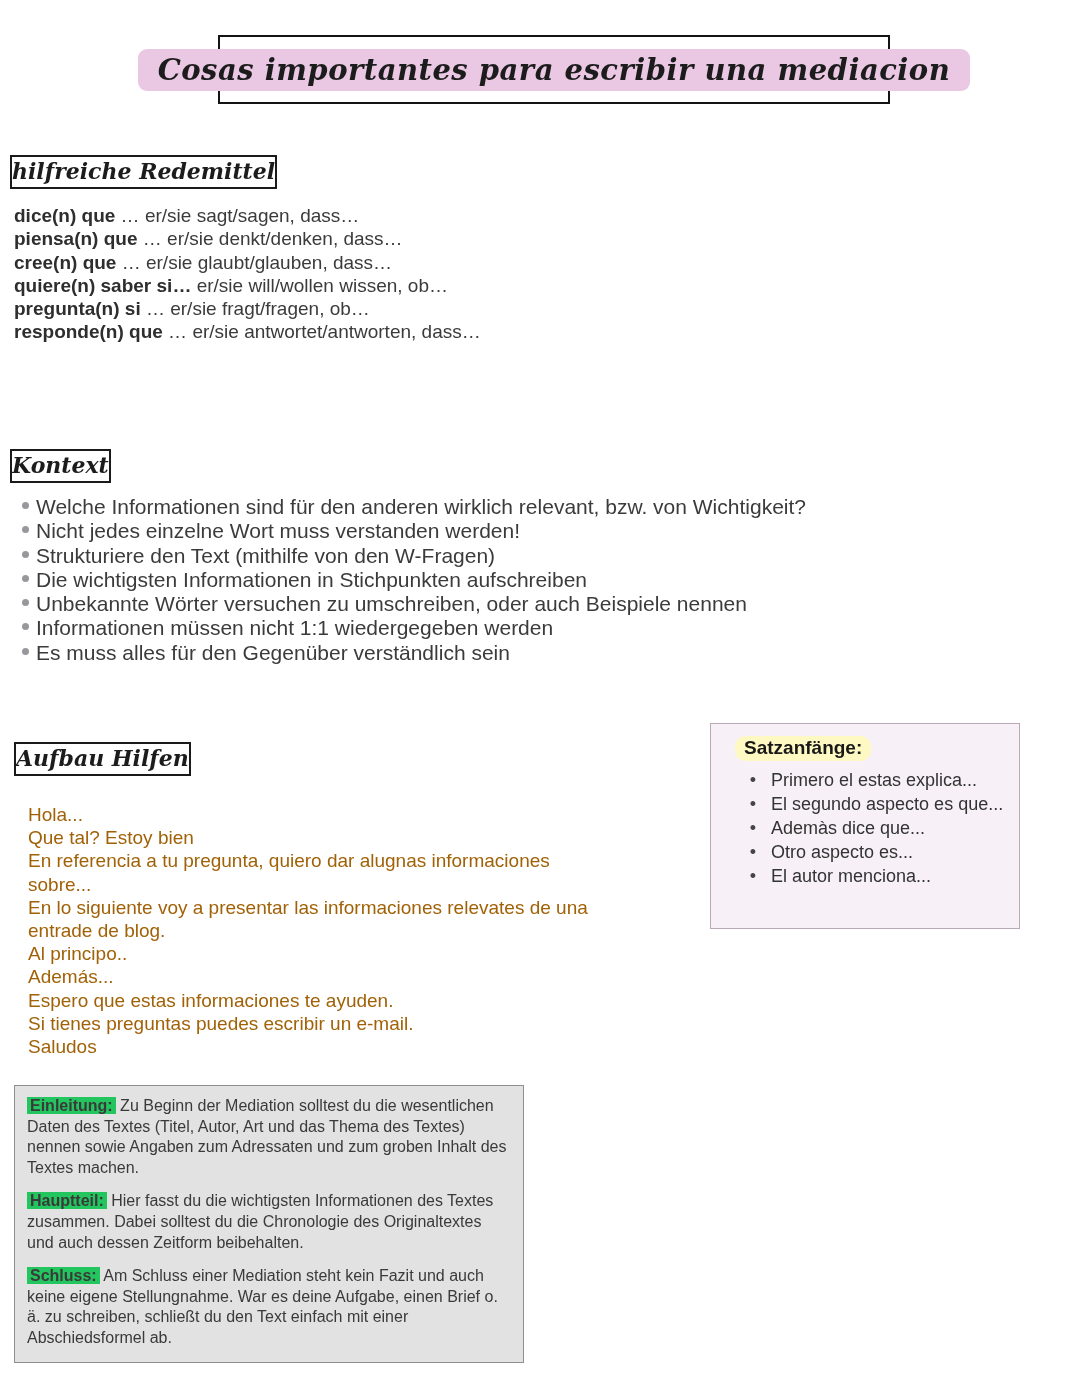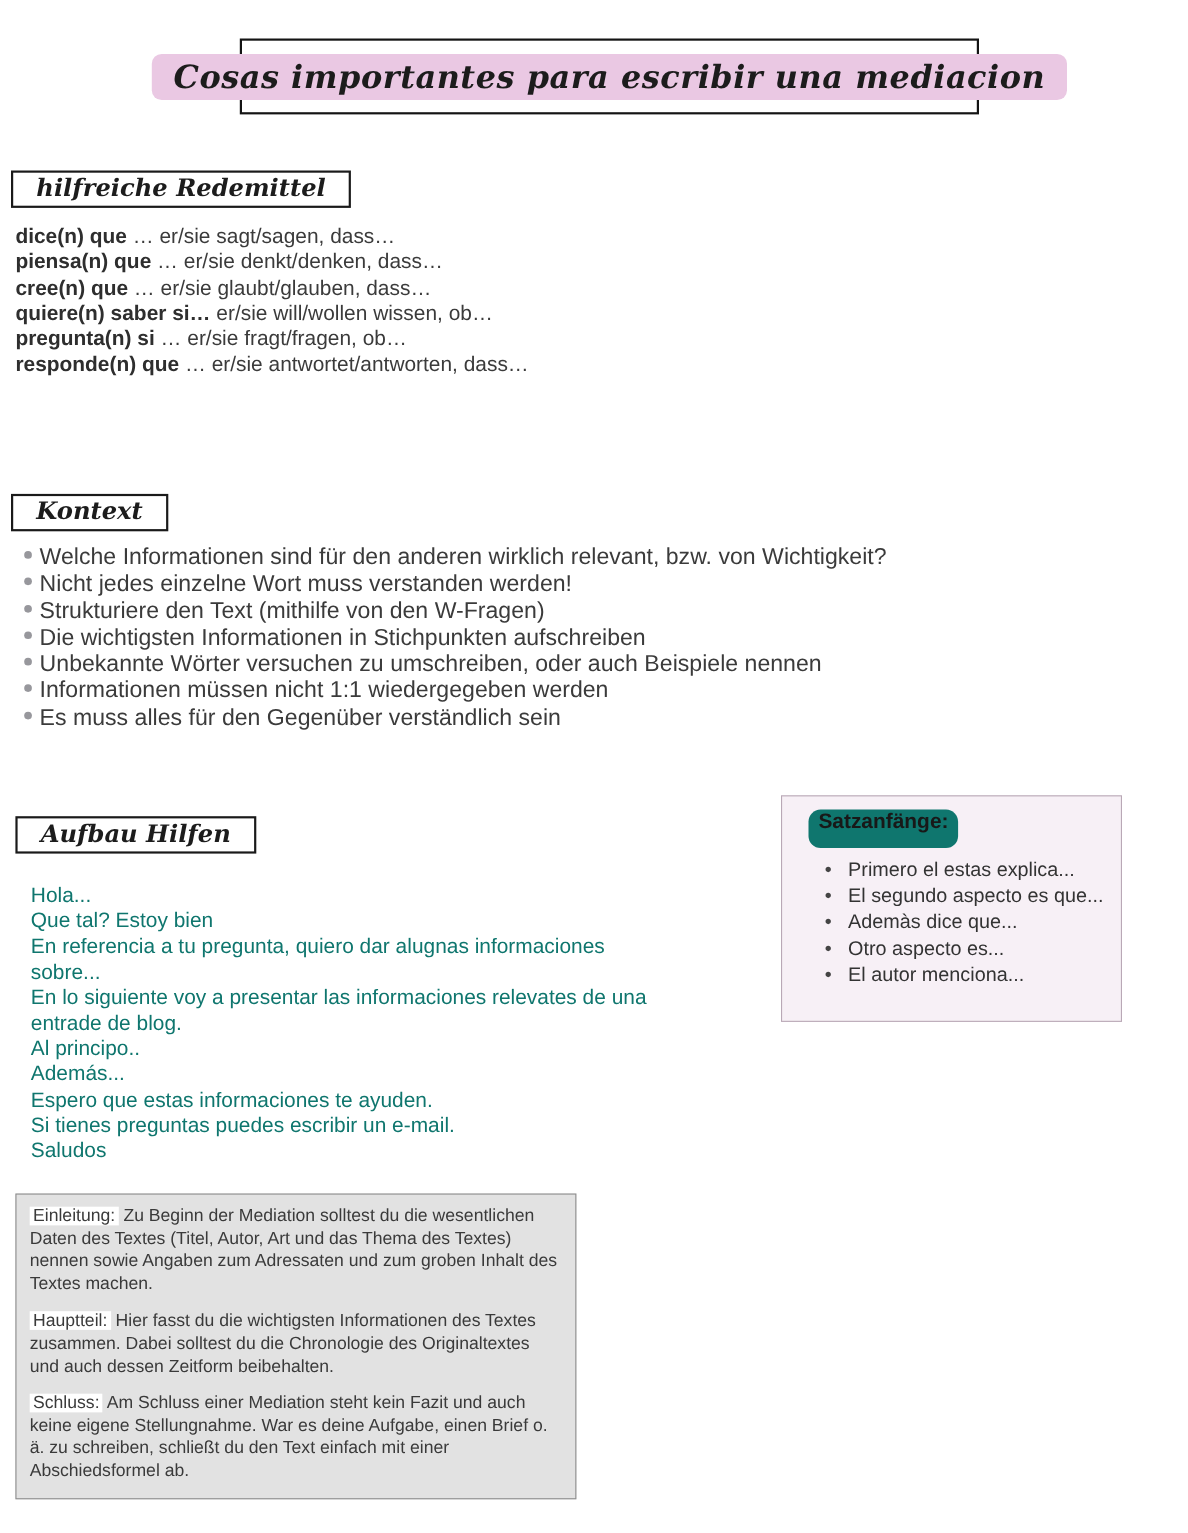--- a/index.html
+++ b/index.html
@@ -19,63 +19,63 @@
     display:flex; align-items:center; justify-content:center;
   }
   .title-text {
     font-size:29px; letter-spacing:0.5px; white-space:nowrap;
     background:#eac8e3; border-radius:9px; padding:4px 20px;
   }
 
   
   .sec-box {
     position:absolute; border:2px solid #1a1a1a; background:#ffffff;
-    padding:1px 21px 3px; font-size:22px; white-space:nowrap;
+    padding:1px 0 3px; font-size:22px; white-space:nowrap;
   }
   .pos-redemittel { left:10px;  top:155px; }
   .pos-kontext    { left:10px;  top:449px; }
   .pos-aufbau     { left:14px;  top:742px; }
 
   
   .phrases { position:absolute; left:14px; top:204px; font-size:19px; line-height:23.3px; color:#3b3b3b; }
   .phrases b { font-weight:700; color:#2e2e2e; }
 
   
   .klist { position:absolute; left:22px; top:495px; list-style:none; font-size:21px; line-height:24.3px; color:#3b3b3b; }
   .klist li { white-space:nowrap; }
   .kdot {
     display:inline-block; width:7px; height:7px; border-radius:50%;
     background:#97979c; margin-right:7px; vertical-align:5px;
   }
 
   
-  .aufbau-block { position:absolute; left:28px; top:803px; width:575px; font-size:19px; line-height:23.2px; color:#0f766e; }
+  .aufbau-block { position:absolute; left:28px; top:803px; width:575px; font-size:19px; line-height:23.2px; color:#a16207; }
 
   
   .satz-panel {
     position:absolute; left:710px; top:723px; width:310px; height:206px;
     background:#f7f0f6; border:1px solid #b9a8b6; padding:12px 6px 0 24px;
   }
   .satz-pill {
     display:inline-block; font-size:19px; font-weight:700; color:#181818;
-    background:#0f766e; border-radius:11px; padding:1px 9px 12px;
+    background:#fef9c3; border-radius:11px; padding:1px 9px 2px;
   }
   .satz-list { list-style:none; margin-top:7px; }
   .satz-list li { display:flex; font-size:18px; line-height:24px; color:#333; }
   .sdot { width:36px; text-align:center; color:#444; flex:0 0 36px; }
   .stxt { width:238px; }
 
   
   .gray-box {
     position:absolute; left:14px; top:1085px; width:510px;
     background:#e2e2e2; border:1px solid #8e8e8e;
     padding:10px 12px 13px; font-size:16px; line-height:20.6px; color:#3a3a3a;
   }
   .gray-box p + p { margin-top:13px; }
-  .glabel { background:#ffffff; padding:0 3px; font-weight:400; }
+  .glabel { background:#22c55e; padding:0 3px; font-weight:700; }
 </style>
 </head>
 <body>
 
 <div class="page">
 
   <div class="title-box">
     <span class="title-text script">Cosas importantes para escribir una mediacion</span>
   </div>
 

